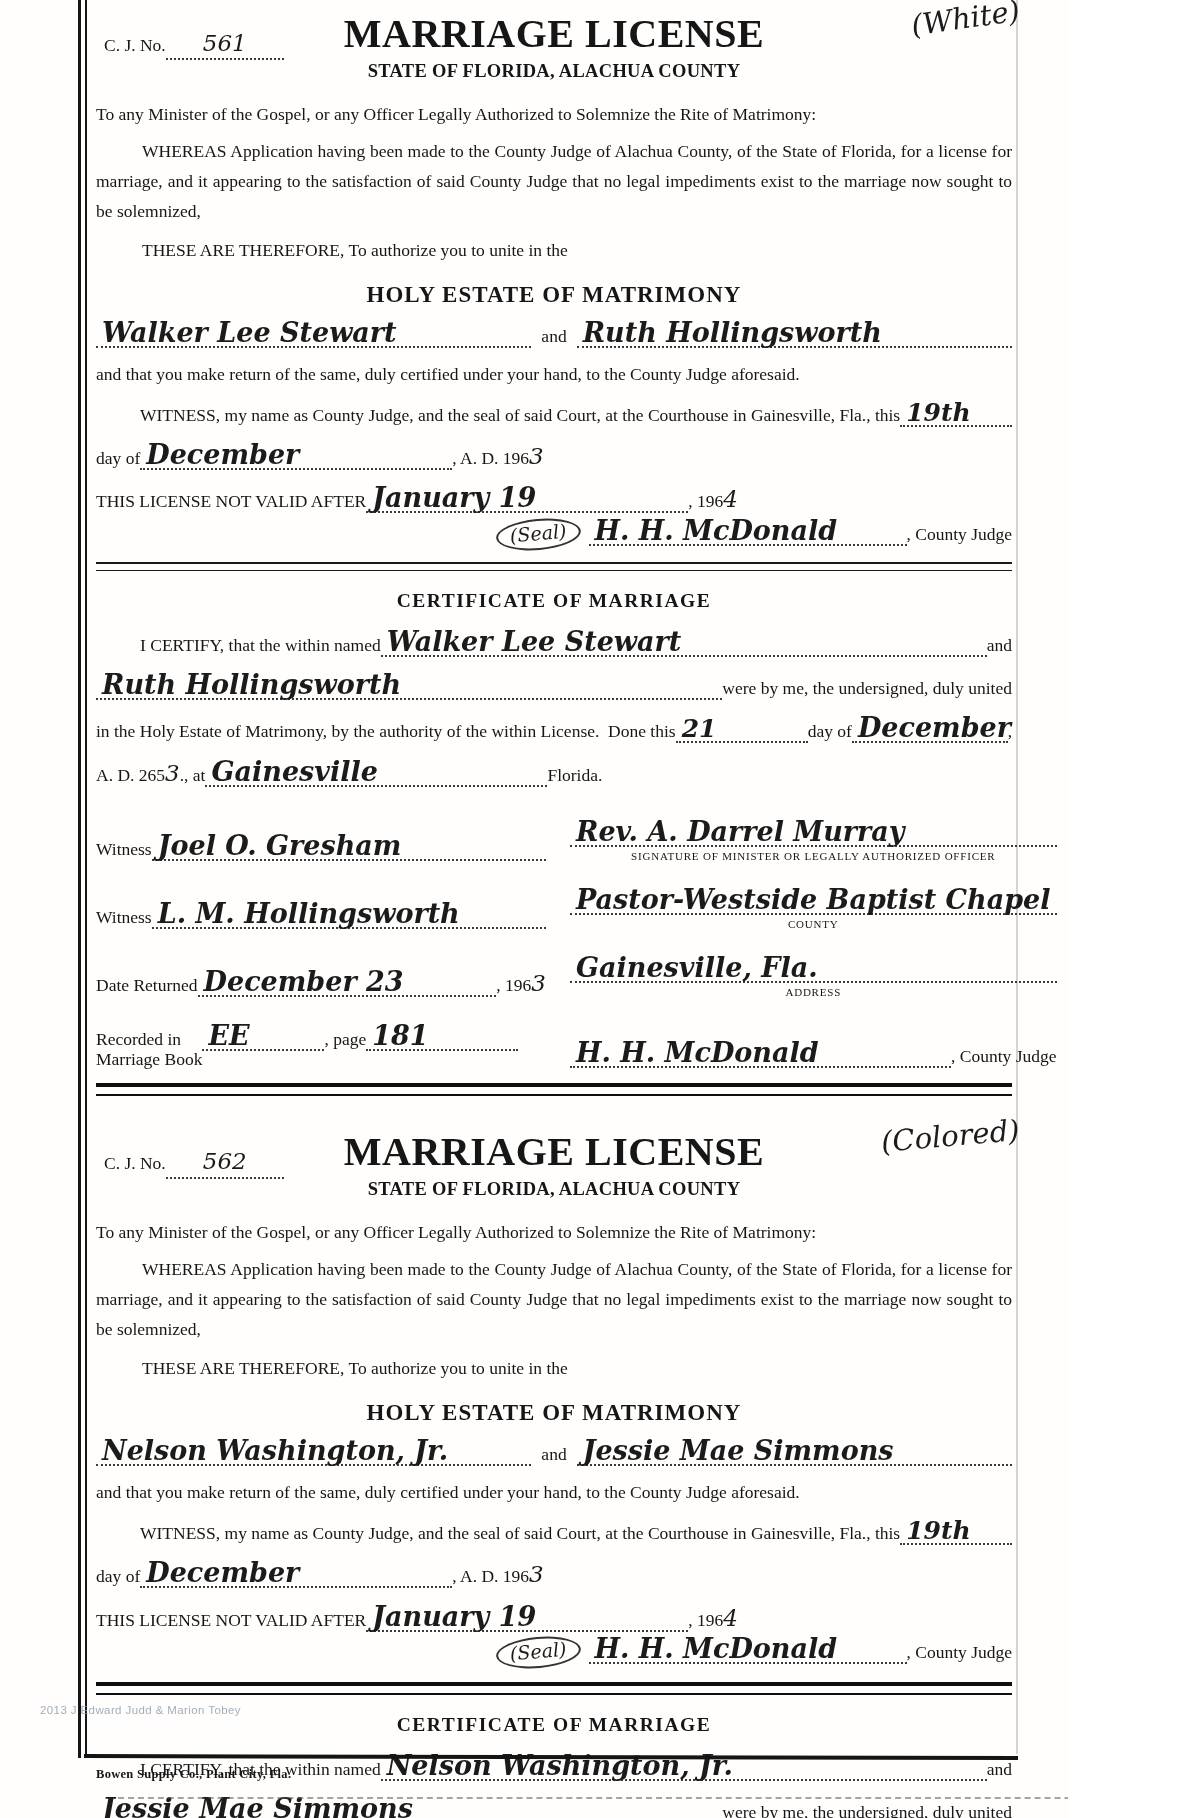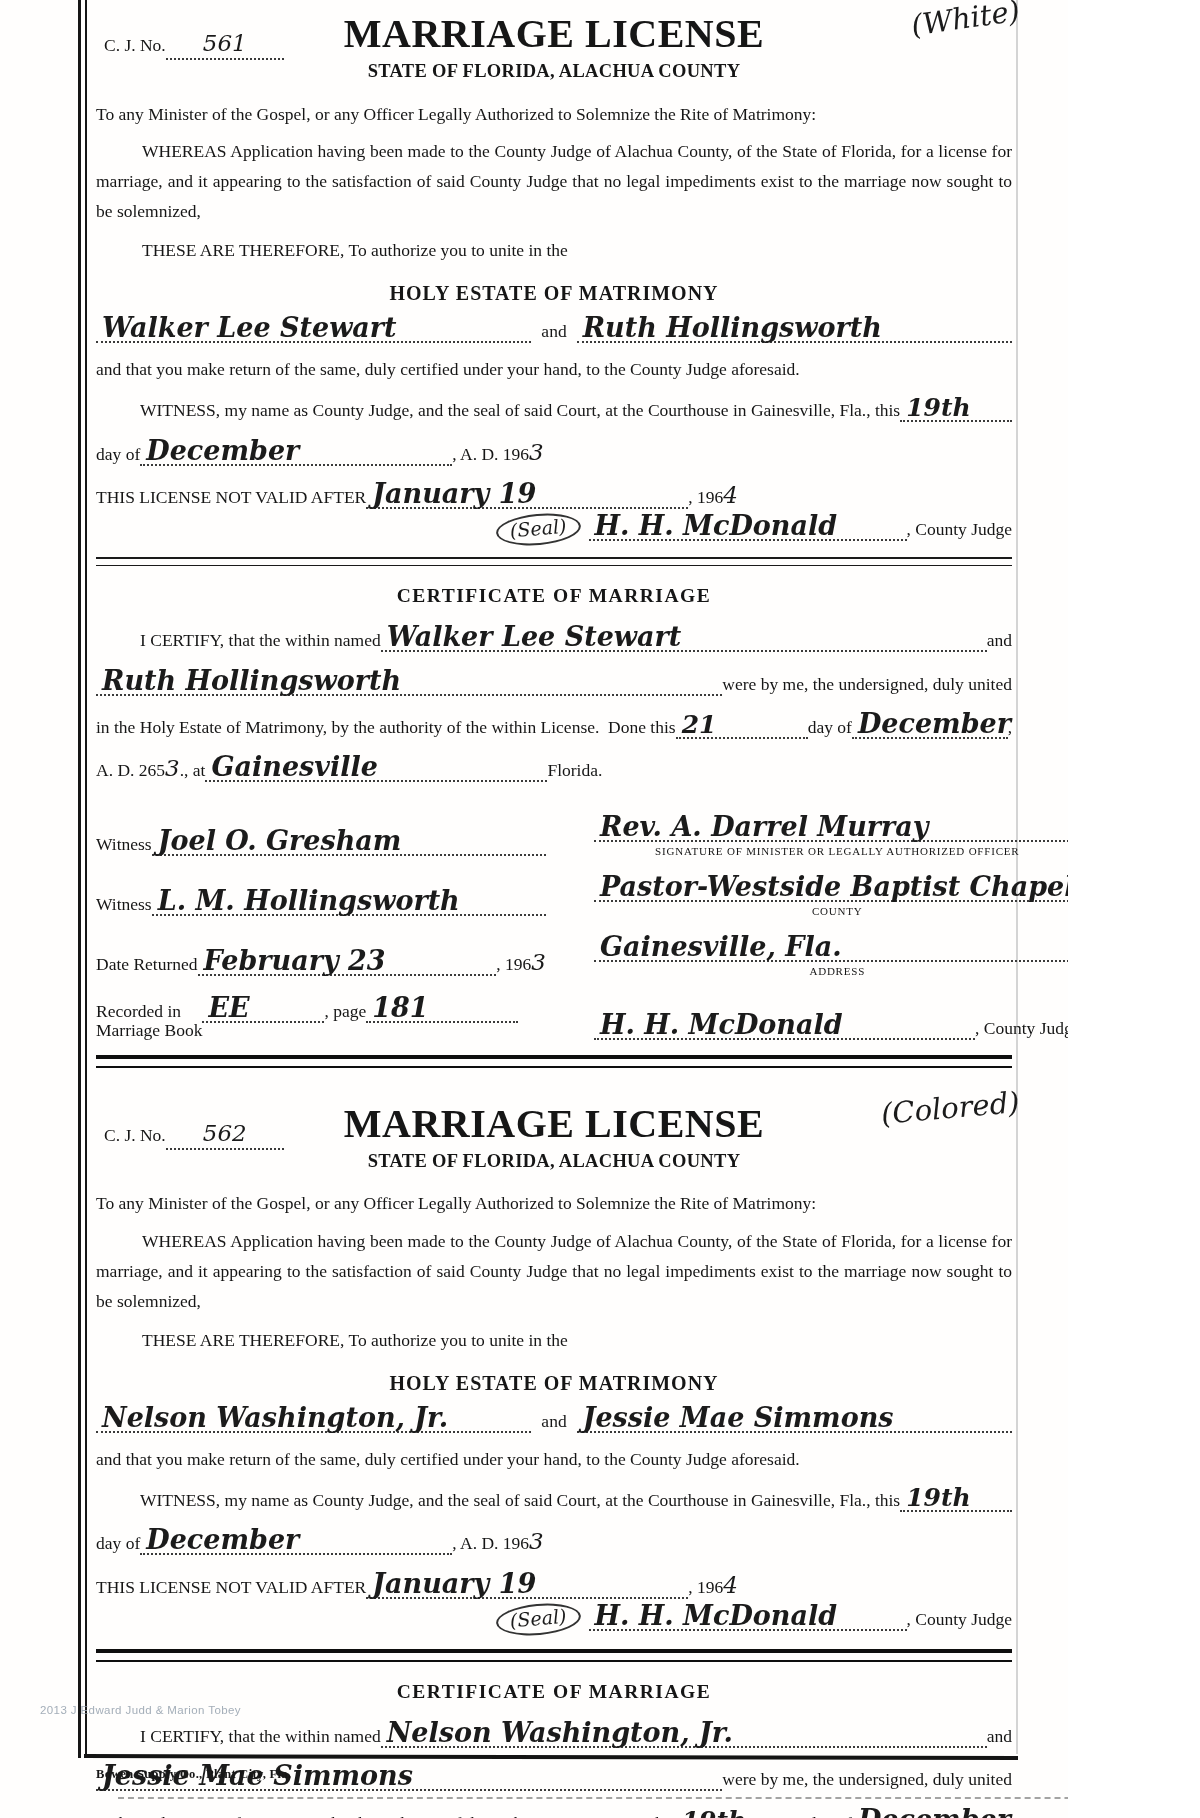--- a/index.html
+++ b/index.html
@@ -28,21 +28,21 @@
   .lic-title{margin:0;font-size:40px;font-weight:bold;letter-spacing:.5px;line-height:1.02;}
   .subtitle{font-size:18.5px;font-weight:bold;margin-top:3px;letter-spacing:.3px;}
   .cj{position:absolute;left:8px;top:28px;font-size:17.5px;white-space:nowrap;}
   .cj-fill{display:inline-block;min-width:118px;border-bottom:2px dotted #3a3a3a;text-align:center;}
   .race{position:absolute;right:-8px;top:0;font-size:29px;}
 
   p{margin:0;}
   .to-line{margin-top:15px;}
   .whereas{margin-top:9px;text-align:justify;text-indent:46px;line-height:30px;}
   .therefore{margin-top:11px;text-indent:46px;}
-  .holy{margin:15px 0 0;text-align:center;font-size:20px;font-weight:bold;letter-spacing:1px;}
+  .holy{margin:15px 0 0;text-align:center;font-size:23px;font-weight:bold;letter-spacing:1px;}
   .return-line{margin-top:2px;}
 
   .row{display:flex;align-items:baseline;margin-top:13px;}
   .lbl{white-space:pre;flex:0 0 auto;}
   .ind{padding-left:44px;}
   .fill{flex:1 1 30px;border-bottom:2px dotted #3a3a3a;padding:0 6px;min-width:30px;font-weight:bold;}
   .names-row{margin-top:6px;min-height:40px;}
   .names-row .fill{text-align:left;}
   .and{margin:0 10px;}
 
@@ -50,21 +50,21 @@
   .seal{display:inline-block;flex:0 0 auto;border:2px solid #333;border-radius:50%;
         padding:3px 12px 5px;font-size:19px;transform:rotate(-5deg);margin-right:8px;}
   .seal:empty{display:none;}
 
   .sep{height:6px;border-top:2.5px solid #1a1a1a;border-bottom:1.5px solid #1a1a1a;margin-top:12px;}
   .sep-thick{height:7px;border-top:4px solid #0e0e0e;border-bottom:2.5px solid #0e0e0e;margin-top:14px;}
 
   .cert-title{margin:15px 0 0;text-align:center;font-size:19.5px;font-weight:bold;letter-spacing:1.5px;}
 
   .cert-grid{display:grid;grid-template-columns:450px 1fr;column-gap:48px;row-gap:16px;
-             margin-top:30px;align-items:end;}
+             margin-top:30px;align-items:end;gap:24px;}
   .cell .row{margin-top:0;}
   .caption{text-align:center;font-size:11px;letter-spacing:.8px;margin-top:3px;line-height:1.1;}
   .stacked{display:inline-flex;flex-direction:column;line-height:1.12;flex:0 0 auto;}
   .sec2{margin-top:26px;}
 </style>
 </head>
 <body>
 
 <div class="page">
   <div class="edge-left"></div>
@@ -163,21 +163,21 @@
         <div class="cell">
           <div class="row">
               <span class="fill hw hw-lg">Pastor-Westside Baptist Chapel</span>
             </div>
           <div class="caption">COUNTY</div>
         </div>
 
         <div class="cell">
           <div class="row">
             <span class="lbl">Date Returned</span>
-            <span class="fill hw hw-lg">February 23</span>
+            <span class="fill hw hw-lg">December 23</span>
             <span class="lbl">, 196</span>
             <span class="hw hw-md">3</span>
           </div>
         </div>
         <div class="cell">
           <div class="row">
               <span class="fill hw hw-lg">Gainesville, Fla.</span>
             </div>
           <div class="caption">ADDRESS</div>
         </div>

